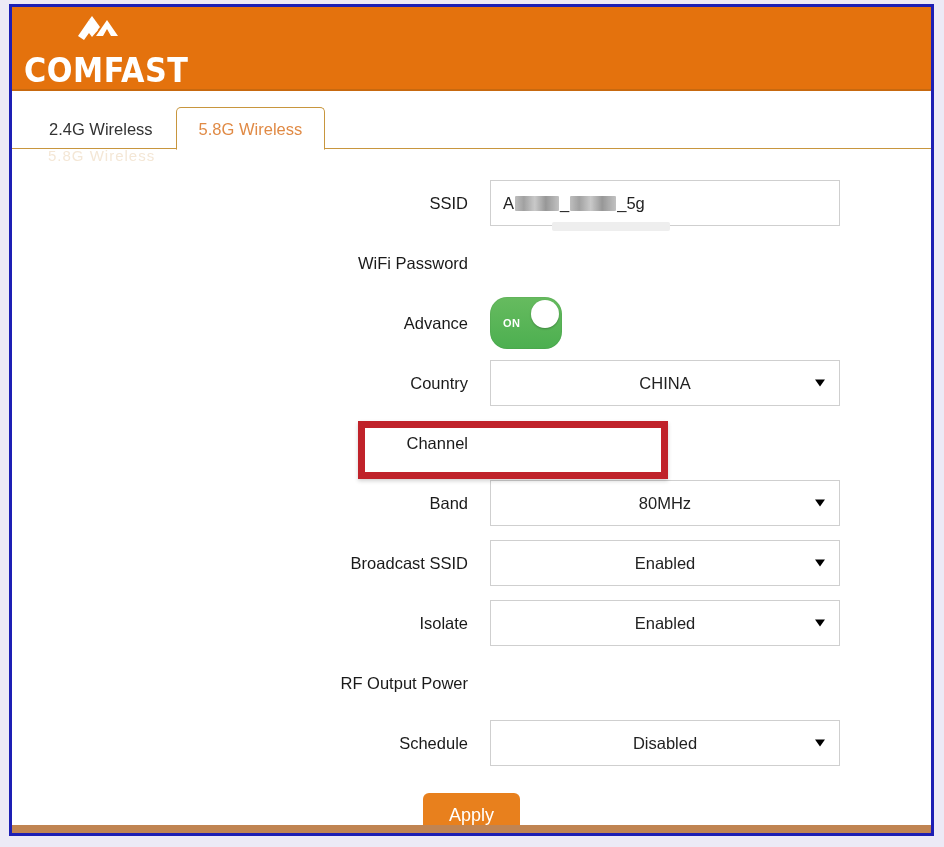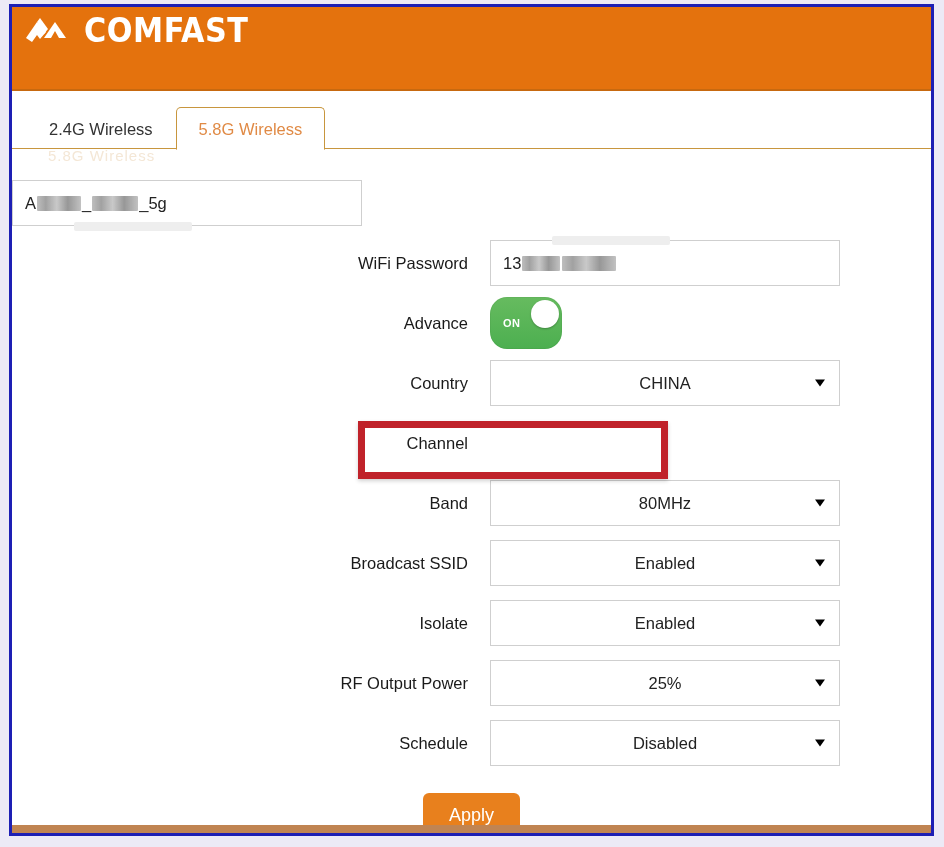--- a/index.html
+++ b/index.html
@@ -45,21 +45,22 @@
     position: relative;
     border-bottom: 2px solid #c7690f;
     box-sizing: border-box;
   }
   .logo {
     position: absolute;
     left: 12px;
     top: 7px;
     display: flex;
     align-items: center;
-    gap: 2px;
+    gap: 10px;
+    flex-direction: column;
   }
   .logo-mark {
     display: block;
   }
   .logo-text {
     color: #ffffff;
     font-size: 33px;
     font-weight: bold;
     letter-spacing: 0.5px;
     font-family: "DejaVu Sans", sans-serif;
@@ -310,42 +311,35 @@
       <div class="tab active">
         <span>5.8G Wireless</span>
       </div>
     </div>
     <div class="ghost-text">5.8G Wireless</div>
   </div>
 
   <div class="form">
 
     <div class="row">
+      <div class="lbl">SSID</div>
       <div class="ctl">
         <div class="txtbox">
           <span>A</span>
             <span class="blob b1"></span>
             <span>_</span>
             <span class="blob b2"></span>
             <span>_5g</span>
         </div>
         <div class="smudge" style="left:62px; top:42px; width:118px; height:9px;"></div>
       </div>
     </div>
 
     <div class="row">
       <div class="lbl">WiFi Password</div>
-      <div class="ctl">
-        <div class="txtbox">
-          <span>13</span>
-            <span class="blob p1"></span>
-            <span class="blob p2"></span>
-        </div>
-        <div class="smudge" style="left:62px; top:-4px; width:118px; height:9px;"></div>
-      </div>
     </div>
 
     <div class="row">
       <div class="lbl">Advance</div>
       <div class="ctl">
         <div class="toggle">
           <span class="toggle-label">ON</span>
           <span class="knob"></span>
         </div>
       </div>
@@ -391,26 +385,20 @@
       <div class="ctl">
         <div class="selbox">
           <span>Enabled</span>
           <span class="caret"></span>
         </div>
       </div>
     </div>
 
     <div class="row">
       <div class="lbl">RF Output Power</div>
-      <div class="ctl">
-        <div class="selbox">
-          <span>25%</span>
-          <span class="caret"></span>
-        </div>
-      </div>
     </div>
 
     <div class="row">
       <div class="lbl">Schedule</div>
       <div class="ctl">
         <div class="selbox">
           <span>Disabled</span>
           <span class="caret"></span>
         </div>
       </div>

